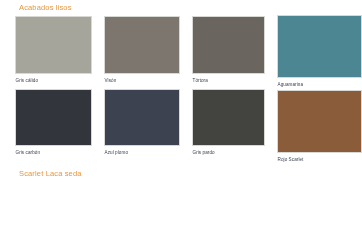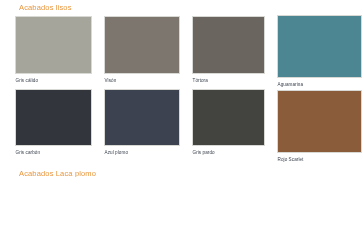--- a/index.html
+++ b/index.html
@@ -135,15 +135,15 @@
       <div class="swatch-label" style="color: rgb(60, 68, 80);">Gris pardo</div>
     </div>
 
     <div class="swatch-cell col-3 row-1">
       <div class="swatch-chip" style="background-color: rgb(138, 92, 58);"></div>
       <div class="swatch-label" style="color: rgb(60, 68, 80);">Rojo Scarlet</div>
     </div>
 
   </div>
 
-  <div class="section-heading" id="heading-bottom" style="color: rgb(232, 150, 60);">Acabados Laca plomo</div>
+  <div class="section-heading" id="heading-bottom" style="color: rgb(232, 150, 60);">Scarlet Laca seda</div>
 
 </div>
 
 </body></html>

